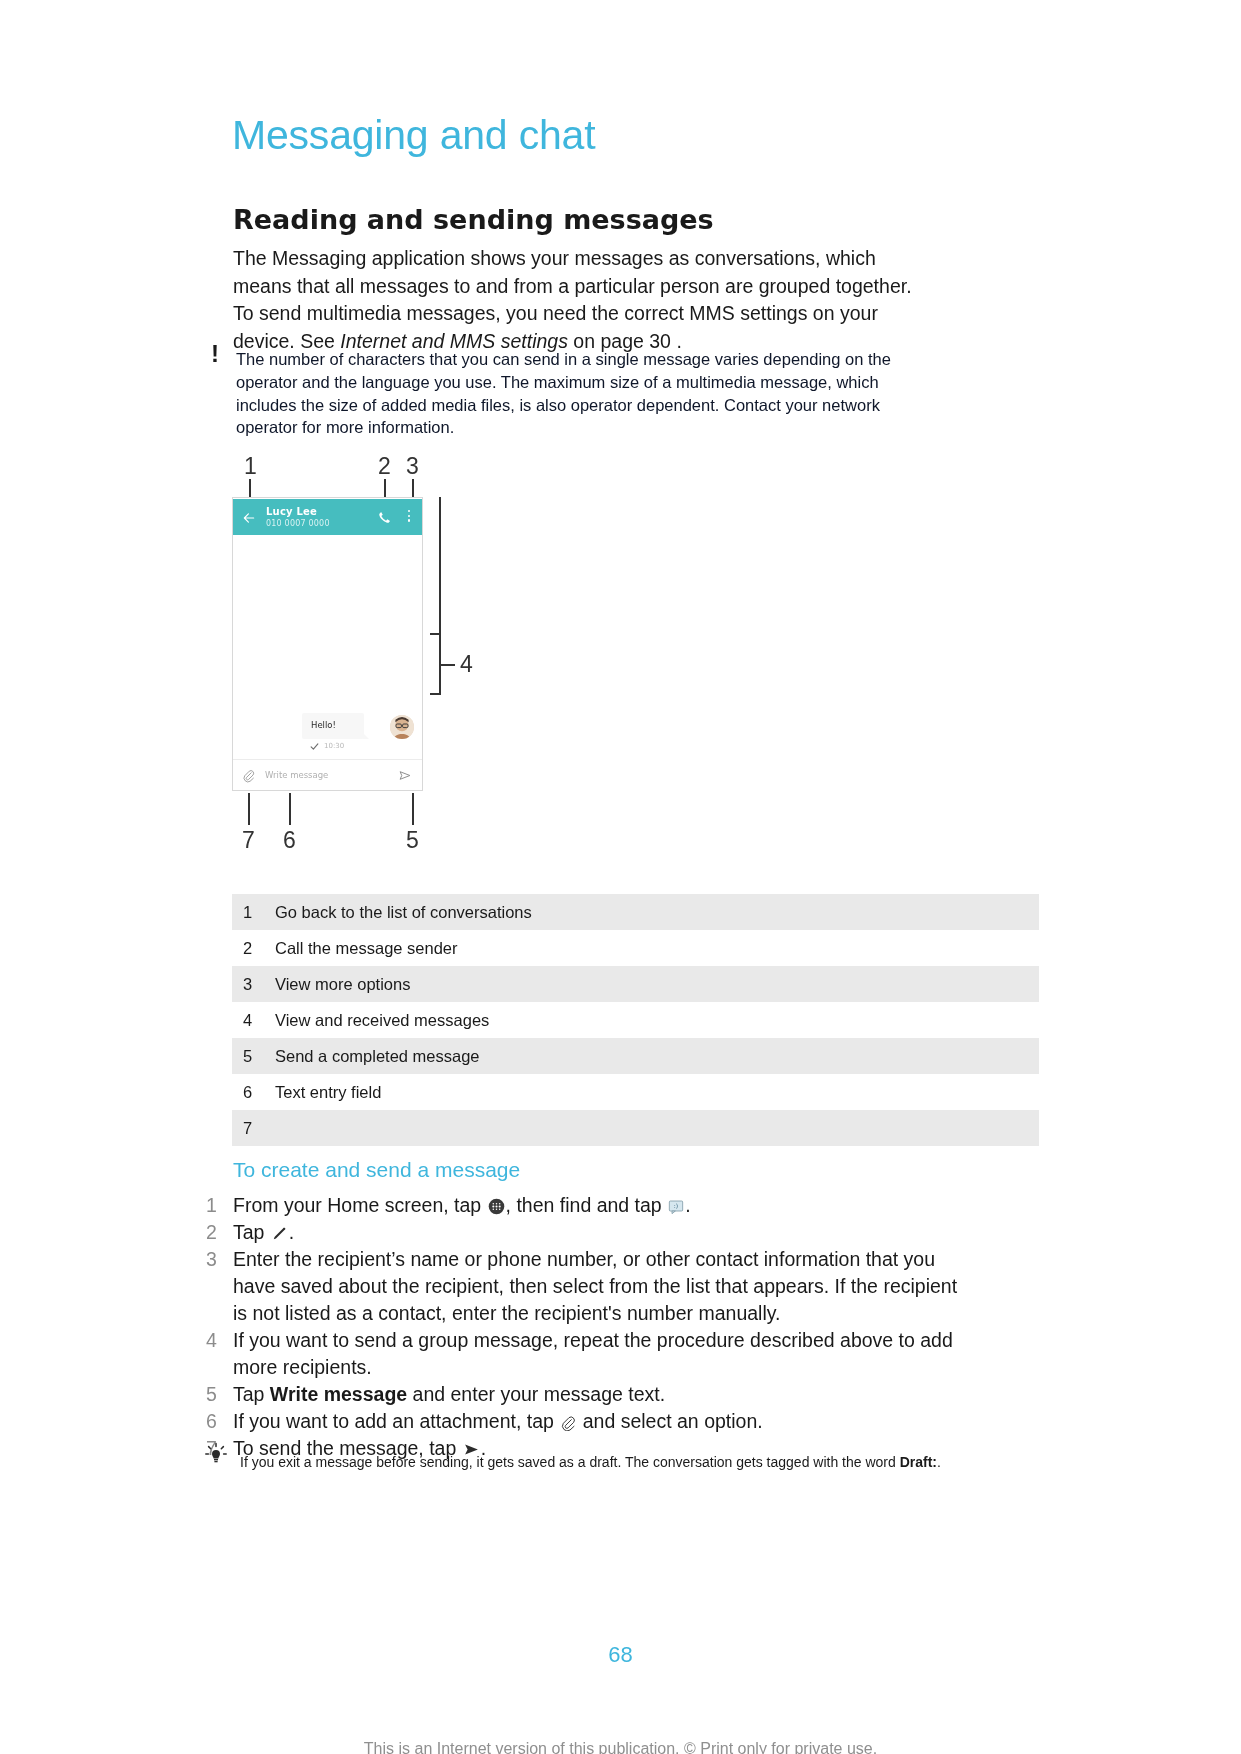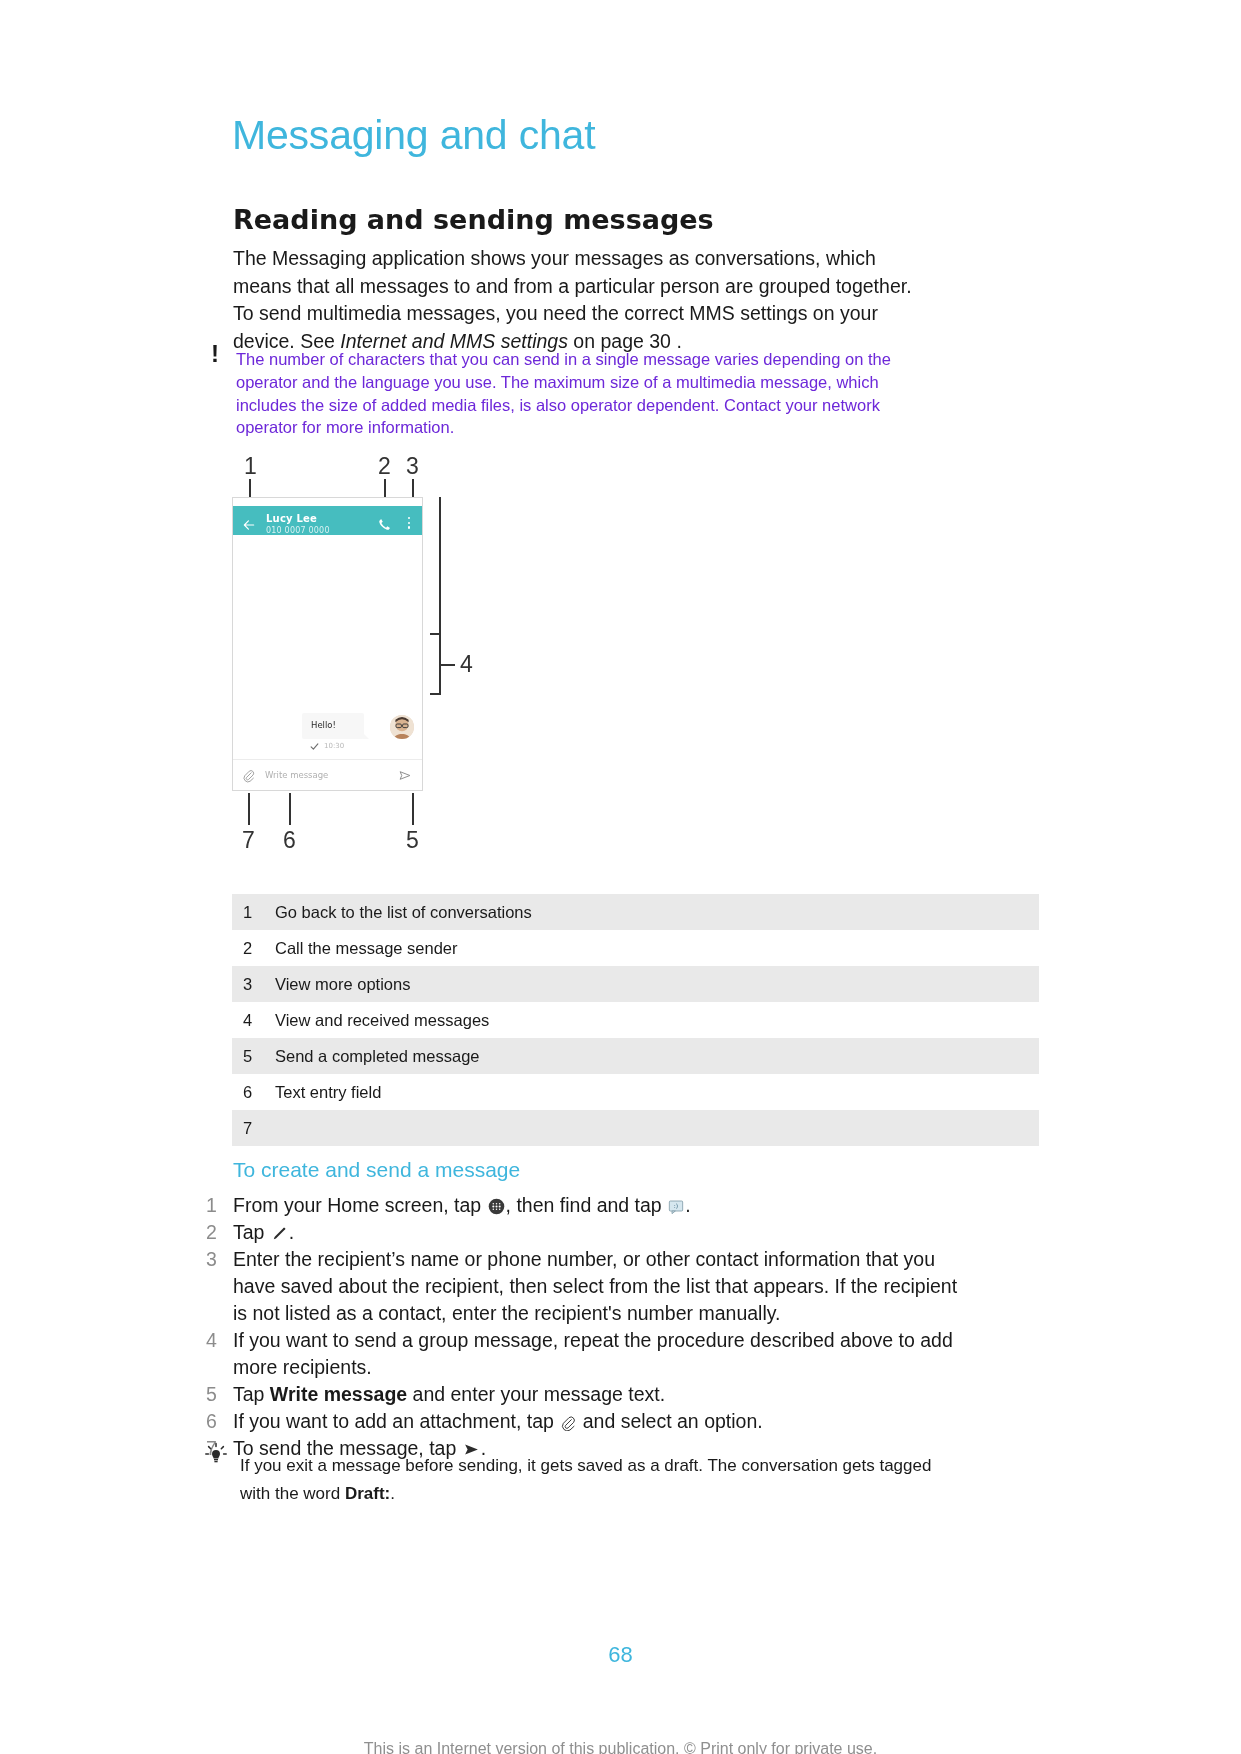--- a/index.html
+++ b/index.html
@@ -78,21 +78,21 @@
     line-height: 24px;
     font-family: "Liberation Sans", sans-serif;
   }
   .note-text {
     position: absolute;
     left: 30px;
     top: 0px;
     width: 700px;
     font-size: 16.5px;
     line-height: 22.8px;
-    color: #6d28d9;
+    color: #0f172a;
     font-family: "Liberation Sans", sans-serif;
   }
 
   
   .tip-block {
     position: absolute;
     left: 206px;
     top: 1452px;
     width: 760px;
   }
@@ -101,22 +101,22 @@
     left: -2px;
     top: -10px;
     width: 24px;
     height: 24px;
   }
   .tip-text {
     position: absolute;
     left: 34px;
     top: 0px;
     width: 720px;
-    font-size: 17px;
-    line-height: 28px;
+    font-size: 14px;
+    line-height: 21px;
     color: #1a1a1a;
     font-family: "Liberation Sans", sans-serif;
   }
   .tip-text b, .note-text b { font-weight: bold; }
 
   
   .figure {
     position: absolute;
     left: 232px;
     top: 455px;
@@ -141,21 +141,21 @@
     top: 42px;
     width: 191px;
     height: 294px;
     background: #ffffff;
     border: 1px solid #d8d8d8;
     box-sizing: border-box;
     overflow: hidden;
   }
   .phone-header {
     position: absolute;
-    left: 0; top: 8px;
+    left: 0; top: 1px;
     width: 100%;
     height: 37px;
     background: #46bdbf;
   }
   .ph-back {
     position: absolute;
     left: 9px; top: 12px;
     width: 14px; height: 14px;
   }
   .ph-name {

